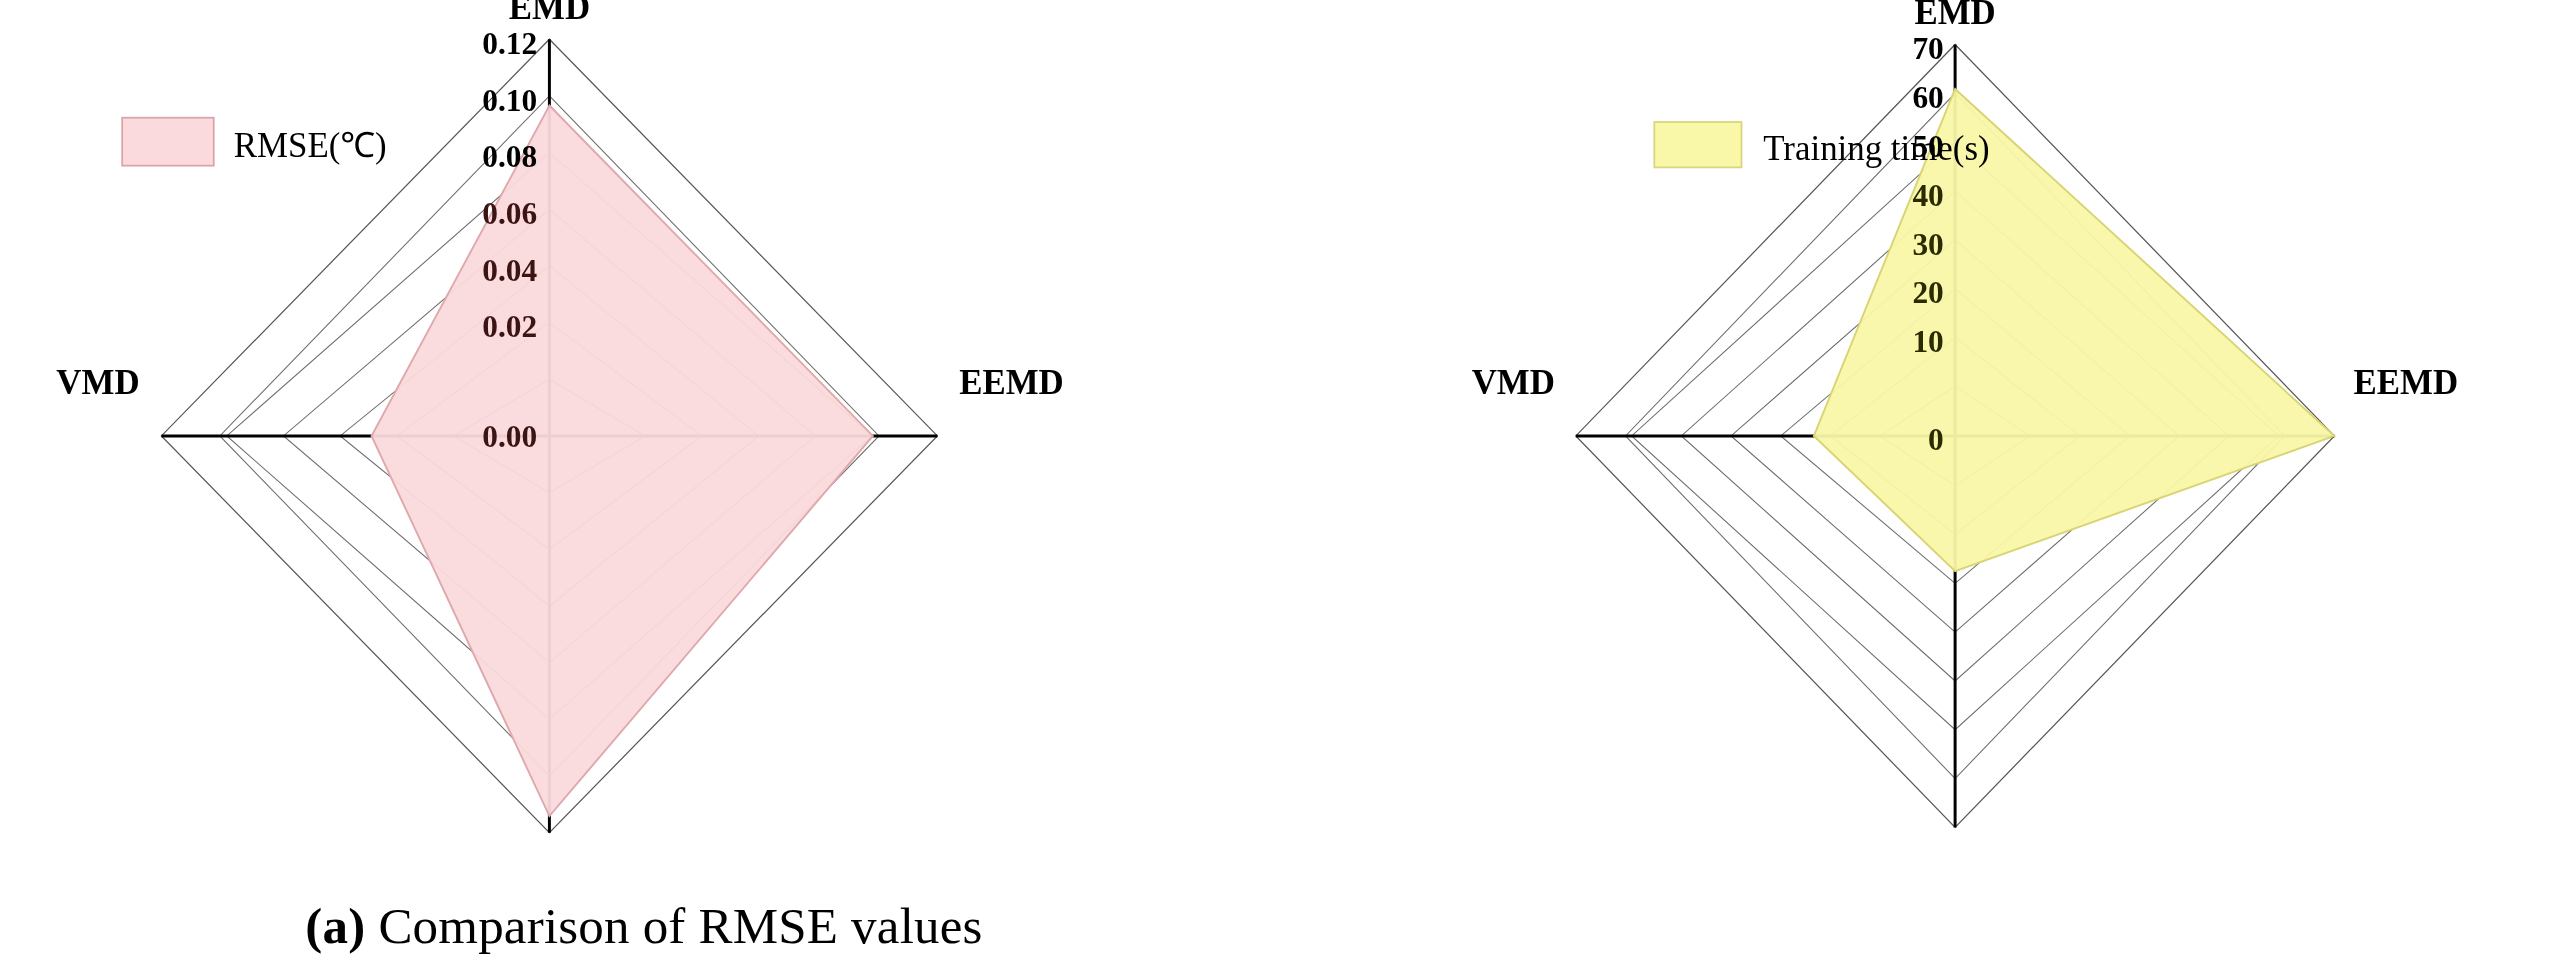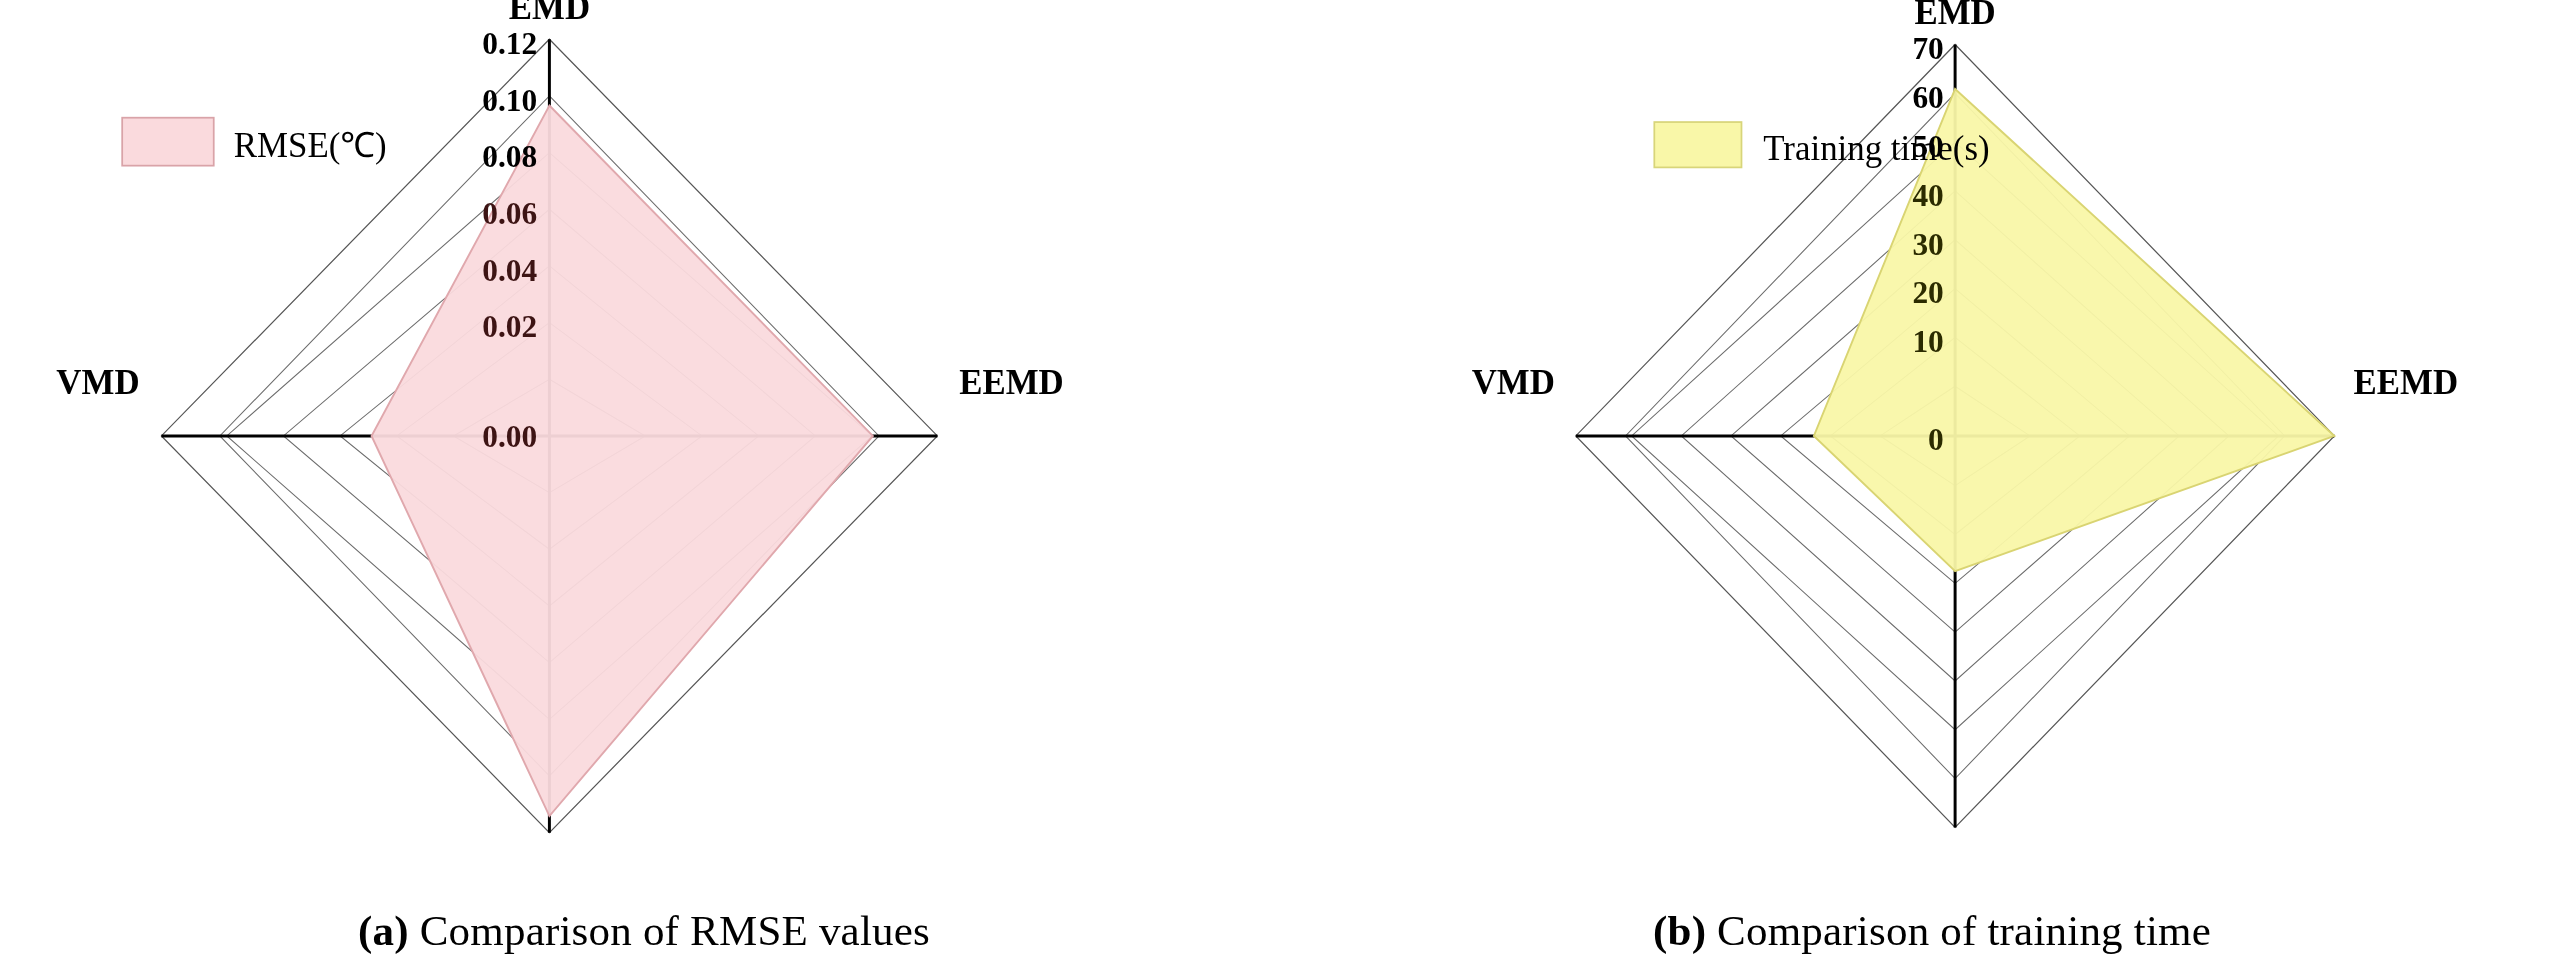--- a/index.html
+++ b/index.html
@@ -4,21 +4,21 @@
 <style>
   html,body{margin:0;padding:0;background:#ffffff;}
   body{width:2576px;height:974px;font-family:"Liberation Serif",serif;overflow:hidden;}
   .figure{position:relative;width:2576px;height:974px;}
   .panel{position:absolute;top:0;height:974px;width:1288px;}
   .panel-a{left:0;}
   .panel-b{left:1288px;}
   .plot{position:absolute;left:0;top:0;width:1288px;height:837px;}
   .caption{
     position:absolute;left:0;bottom:19px;width:1288px;
-    text-align:center;font-size:43px;color:#000;
+    text-align:center;font-size:51px;color:#000;
     font-family:"Liberation Serif",serif;letter-spacing:0.2px;
   }
   .caption b{font-weight:bold;}
   .caption .cap-txt{font-weight:normal;}
   svg{display:block;}
   text{font-family:"Liberation Serif",serif;}
   .axislabel{font-size:40px;font-weight:bold;fill:#000;}
   .ticklabel-a{font-size:36px;font-weight:bold;fill:#3d1414;}
   .ticklabel-b{font-size:36px;font-weight:bold;fill:#2b2b00;}
   .ticklabel-dark{fill:#000000;}
@@ -123,19 +123,16 @@
         <text class="axislabel" x="765" y="1006" text-anchor="middle">EWT</text>
         <text class="axislabel" x="306" y="452" text-anchor="end">VMD</text>
 
         <g>
           <rect x="420" y="140" width="100" height="52" fill="#f9f7a8" stroke="#d8d57a" stroke-width="2"></rect>
           <text class="legendtext" x="545" y="184" text-anchor="start">Training time(s)</text>
         </g>
 
       </svg>
     </div>
-    <div class="caption">
-      <b>(b)</b><span class="cap-txt"> Comparison of training time</span>
-    </div>
   </div>
 
 </div>
 
 
 </body></html>

